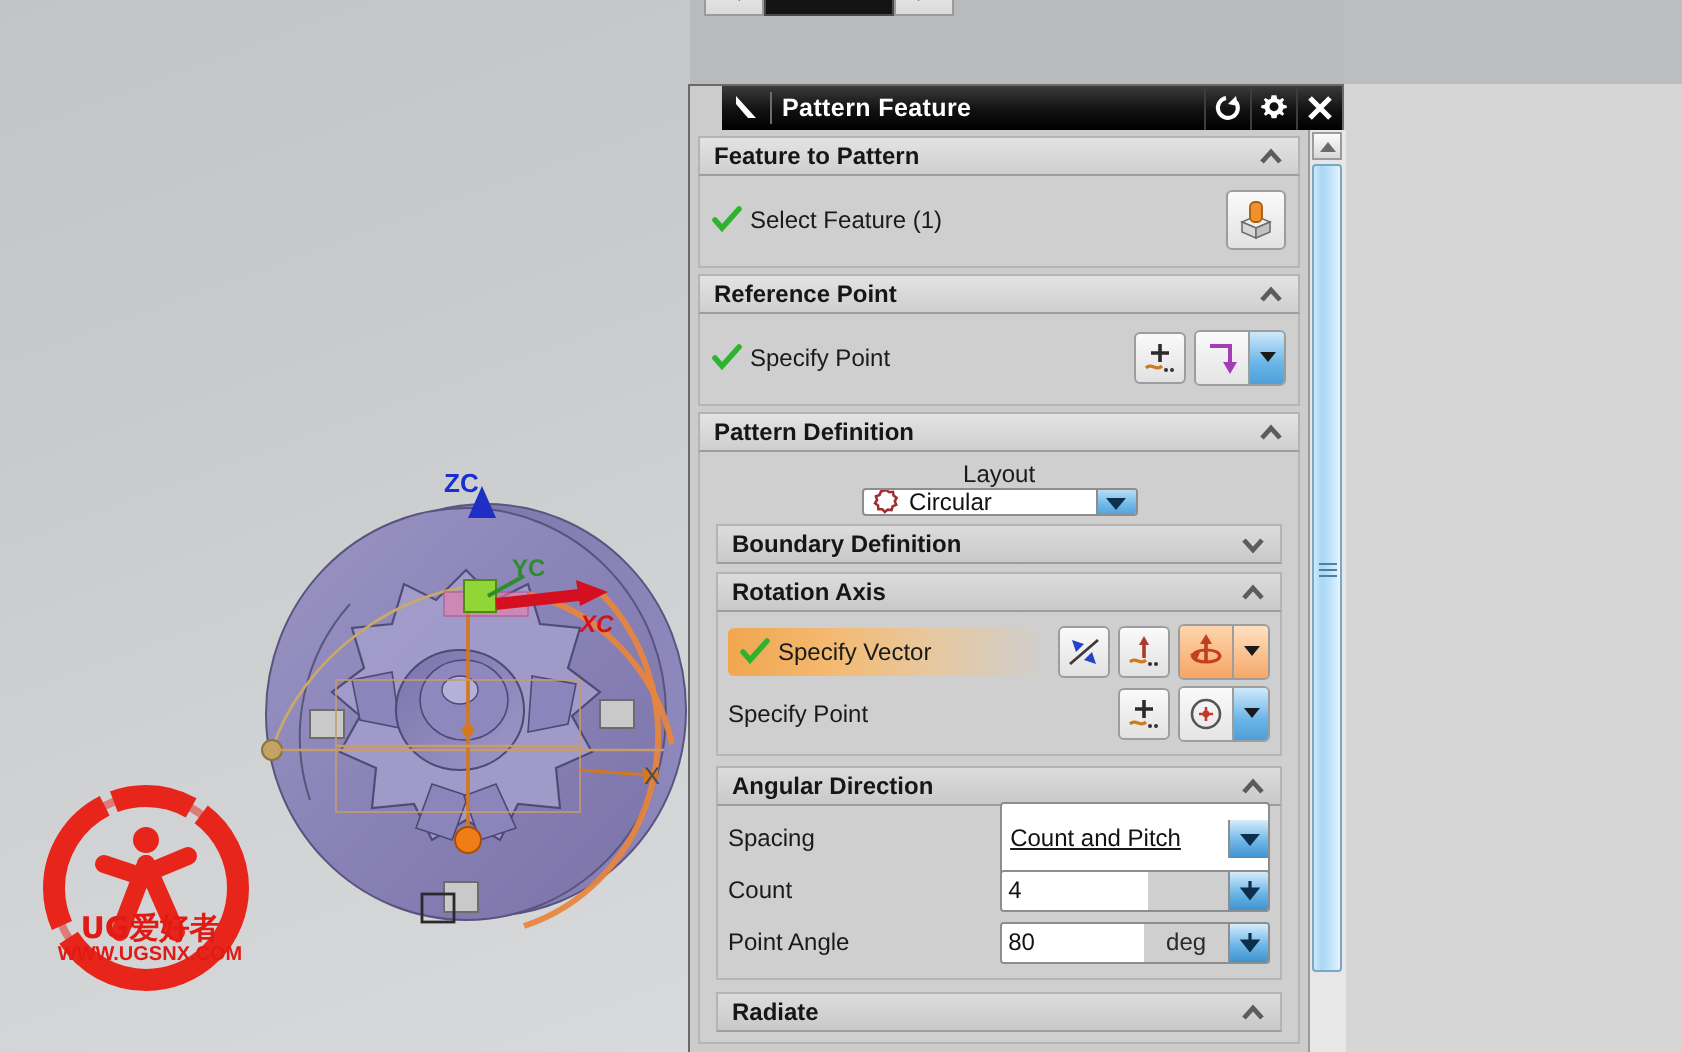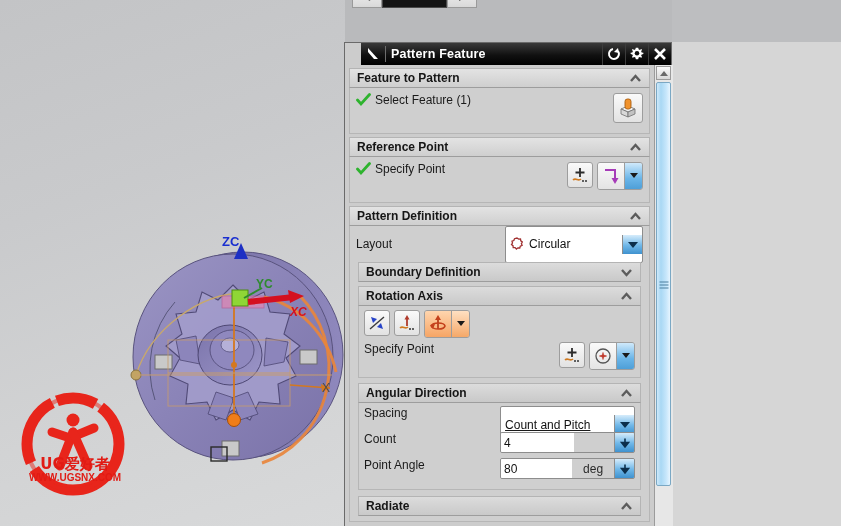--- a/index.html
+++ b/index.html
@@ -148,21 +148,21 @@
   .group-panel{
     margin:0 4px;
     background:#cfcfcf;
     border:1px solid #b6b6b6;border-top:none;
     box-sizing:border-box;
     padding:5px 6px 6px 6px;
   }
   .group-panel.sub{margin-left:10px;margin-right:10px;}
 
   .row{
-    display:flex;align-items:flex-start;height:26px;position:relative;
+    display:flex;align-items:center;height:26px;position:relative;
   }
   .row-label{font-size:12px;color:#1a1a1a;}
   .spacer{flex:1;}
 
   .check{
     width:15px;height:14px;margin-right:4px;flex:0 0 auto;
   }
 
   
   .sel-row{height:34px;}
@@ -242,21 +242,21 @@
   .num .unit{
     flex:1;text-align:center;font-size:12px;color:#2b2b2b;
   }
   .num .spin{
     width:19px;height:19px;flex:0 0 auto;
     background:linear-gradient(#d6ecfb,#6fb7e8 55%,#3f92cf);
     border-left:1px solid #8d8d8d;position:relative;
   }
   .num .spin svg{position:absolute;left:50%;top:50%;transform:translate(-50%,-50%);}
 
-  .layout-row{height:28px;display:flex;align-items:center;padding:0 2px;}
+  .layout-row{height:28px;display:flex;align-items:center;padding:0 2px;flex-direction:column;}
 </style>
 </head>
 <body>
 
 <div id="viewport">
   <svg id="svg3d" width="345" height="526">
     <defs>
       <linearGradient id="diskFace" x1="0" y1="0" x2="1" y2="1">
         <stop offset="0%" stop-color="#9b95c4"></stop>
         <stop offset="45%" stop-color="#8b84b8"></stop>
@@ -503,20 +503,28 @@
           <span>Rotation Axis</span>
           <span class="chev">
             <svg width="13" height="13" viewBox="0 0 13 13">
                 <path d="M2,9 L6.5,4 L11,9" fill="none" stroke="#5c5c5c" stroke-width="2.4"></path>
               </svg>
           </span>
         </div>
         <div class="group-panel sub" style="margin-left:4px;margin-right:4px;padding:4px 5px 5px 5px;">
 
           <div class="row" style="height:32px;">
+            <span class="hl-field">
+              <span class="check">
+                <svg width="15" height="14" viewBox="0 0 15 14">
+                    <path d="M1.5,7 L5,11 L13.5,1.5" fill="none" stroke="#2eb32e" stroke-width="2.8" stroke-linecap="round"></path>
+                  </svg>
+              </span>
+              <span>Specify Vector</span>
+            </span>
             <span class="ibtn" style="margin-left:0;">
               <svg width="20" height="20" viewBox="0 0 20 20">
                 <line x1="3" y1="16" x2="17" y2="4" stroke="#3b3b3b" stroke-width="1.4"></line>
                 <polygon points="4,4 10,6 6,10" fill="#2743c8"></polygon>
                 <polygon points="16,16 10,14 14,10" fill="#2743c8"></polygon>
               </svg>
             </span>
             <span class="ibtn">
               <svg width="20" height="20" viewBox="0 0 20 20">
                 <line x1="10" y1="13" x2="10" y2="4" stroke="#b03a2c" stroke-width="1.8"></line>

